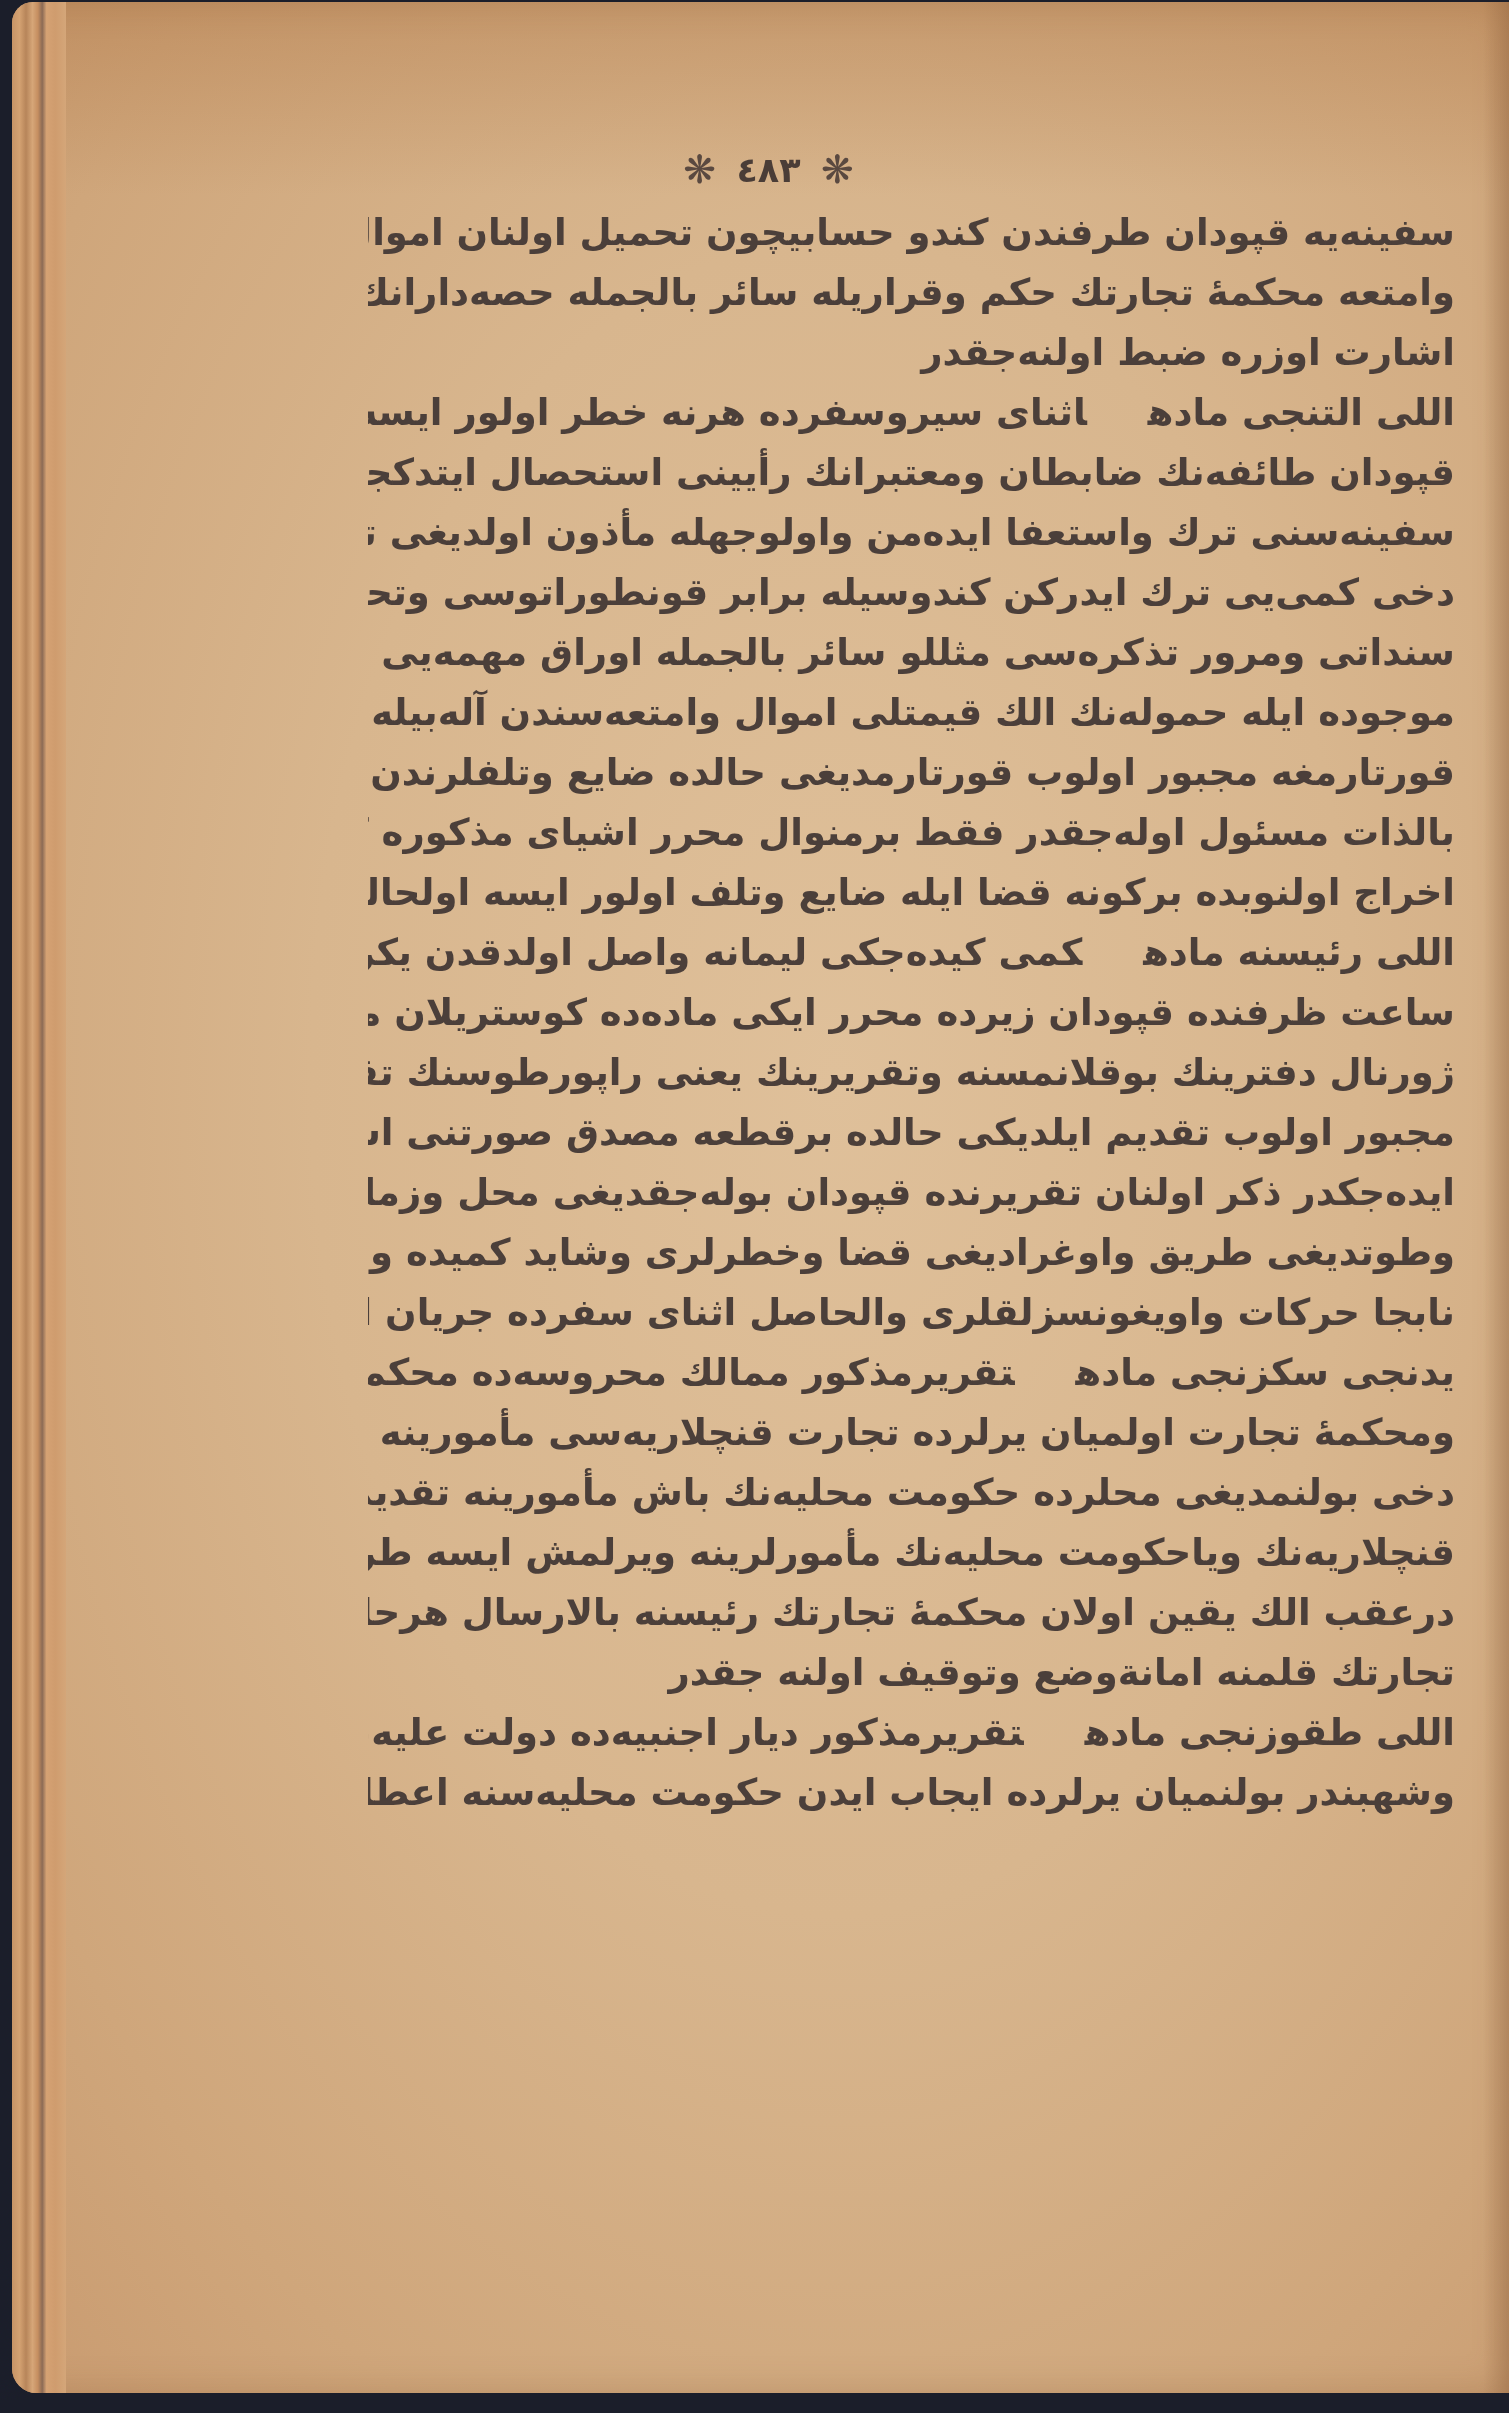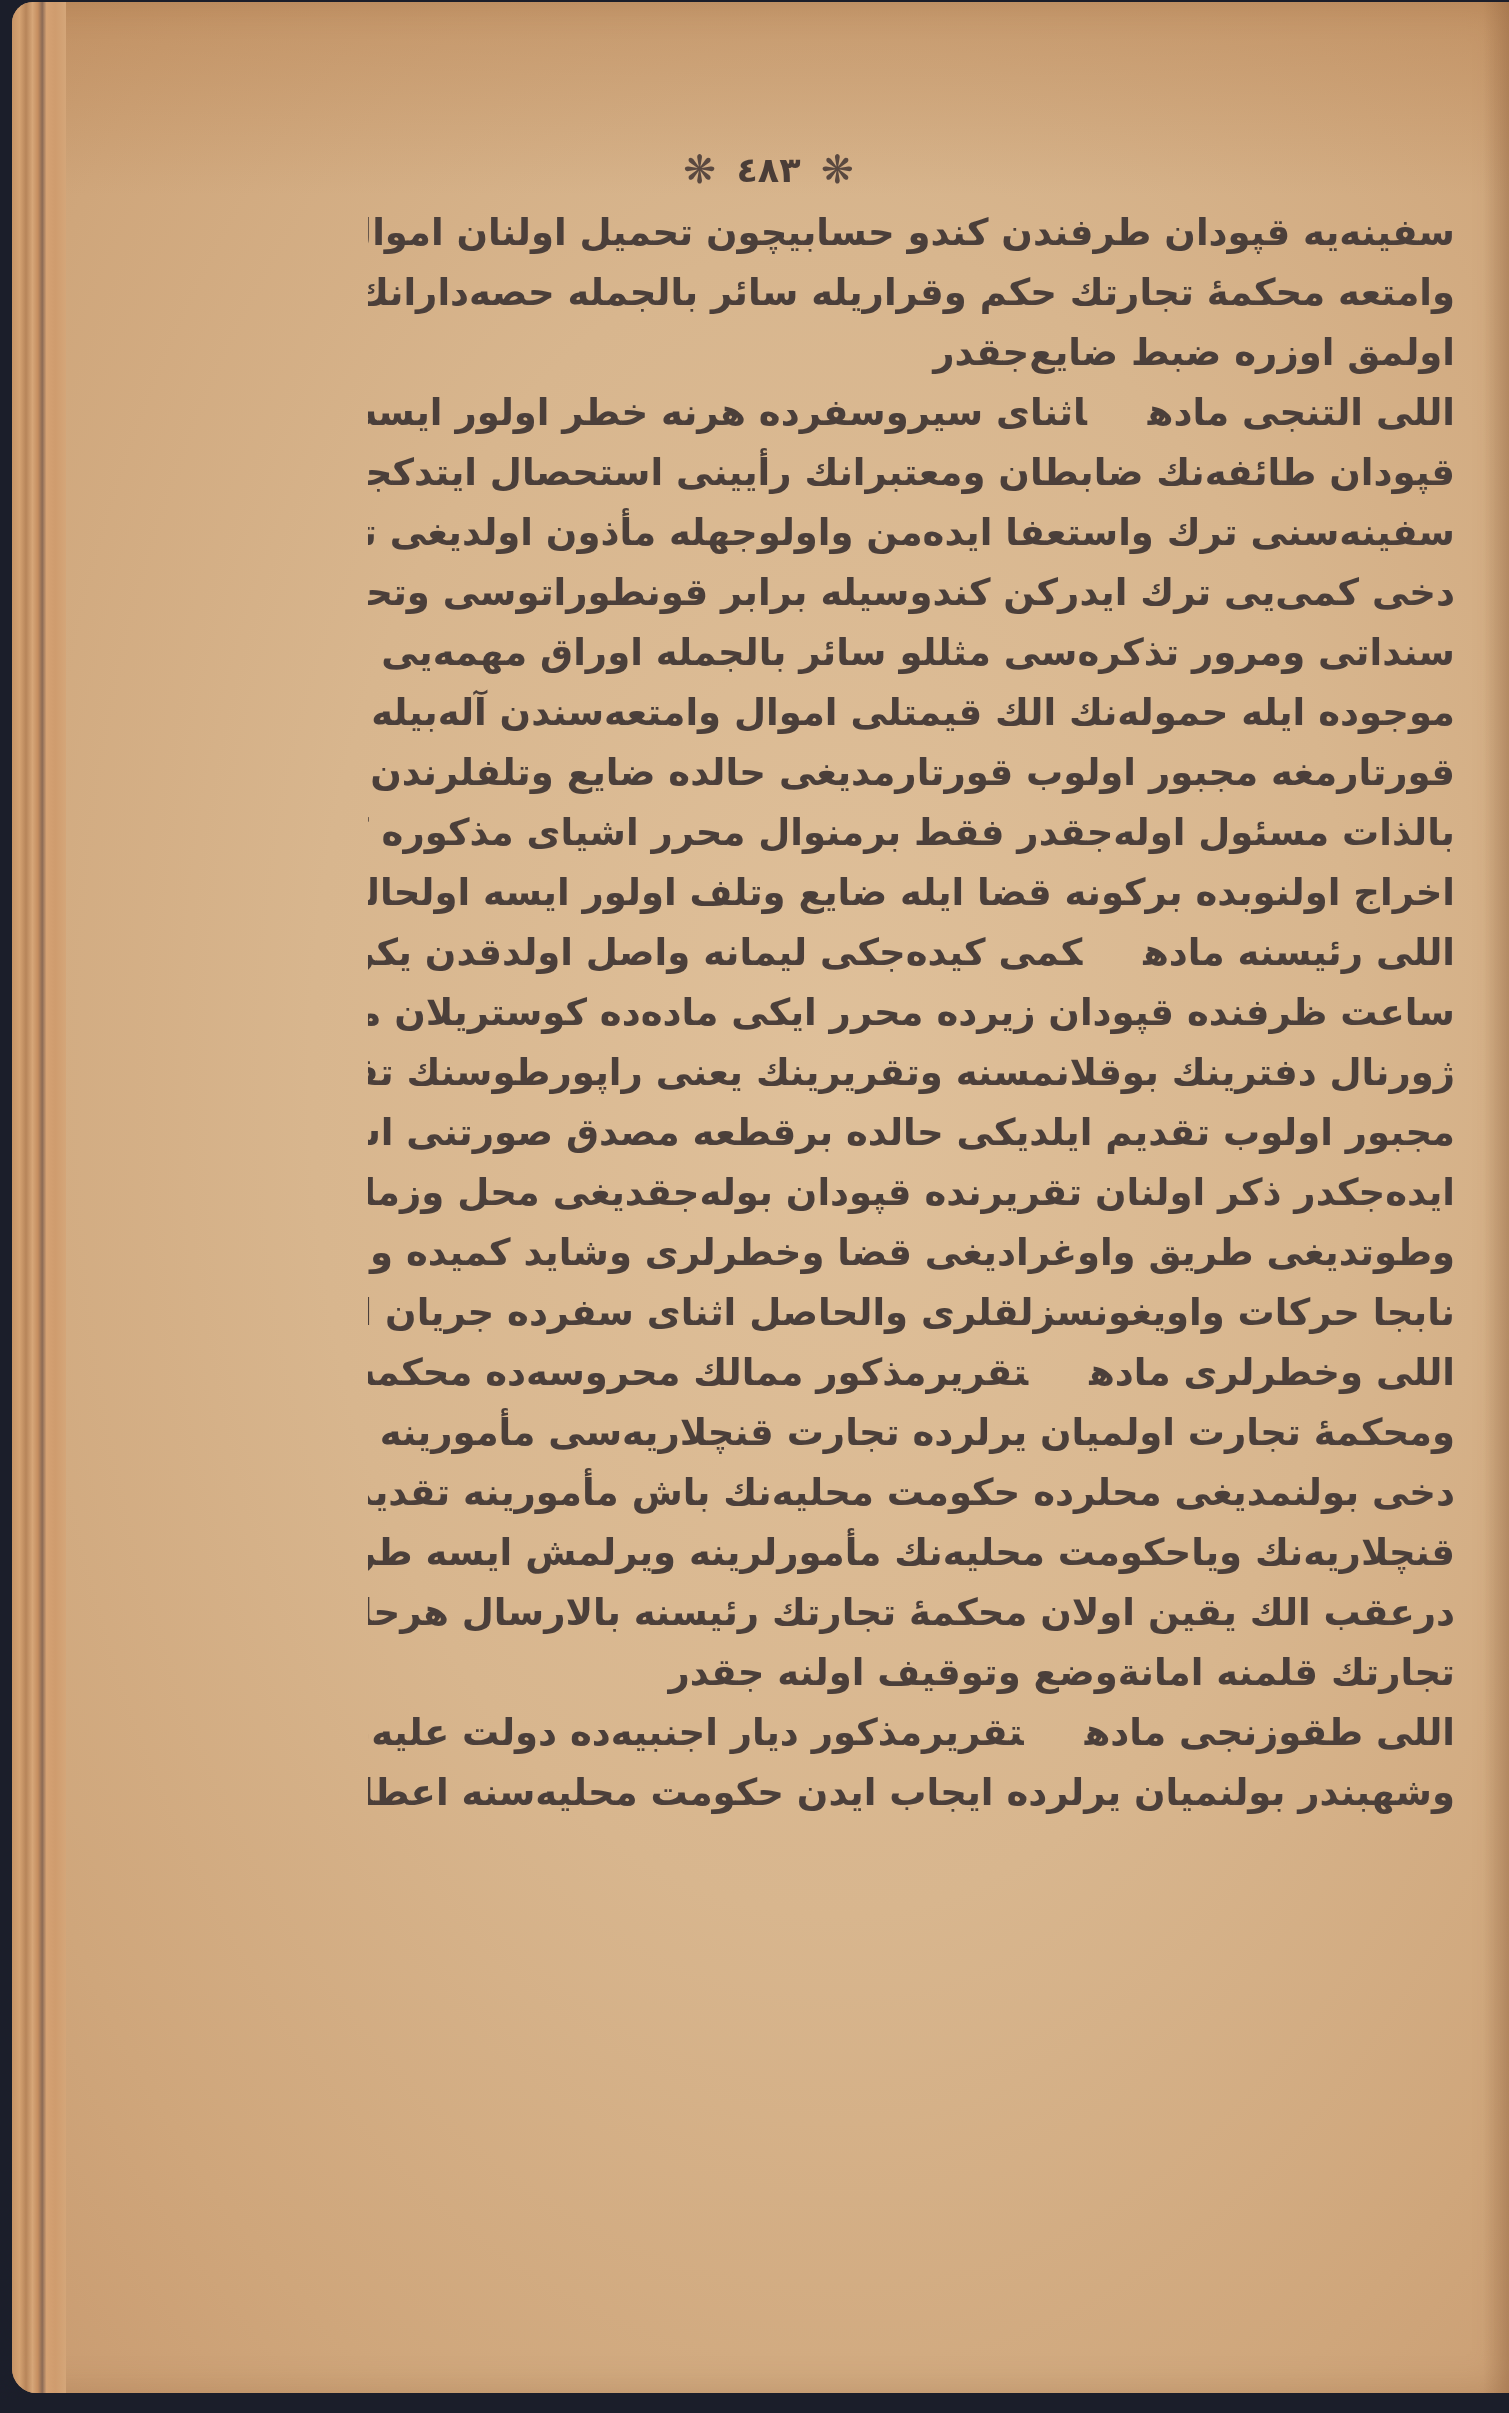--- a/index.html
+++ b/index.html
@@ -110,38 +110,38 @@
 
   <div class="header">
     <span class="ornament">❋</span>
     <span class="page-number">٤٨٣</span>
     <span class="ornament">❋</span>
   </div>
 
   <div class="text-block" id="text-block">
       <div class="line"><span>سفینه‌یه قپودان طرفندن کندو حسابیچون تحمیل اولنان اموال</span></div>
       <div class="line"><span>وامتعه محکمهٔ تجارتك حکم وقراریله سائر بالجمله حصه‌دارانك منفعتنه</span></div>
-      <div class="line last"><span>اولمق اوزره ضبط ضایع‌جقدر</span></div>
+      <div class="line last"><span>اشارت اوزره ضبط اولنه‌جقدر</span></div>
       <div class="line"><span class="article-head">اللی التنجی ماده</span><span>اثنای سیروسفرده هرنه خطر اولور ایسه اولسون</span></div>
       <div class="line"><span>قپودان طائفه‌نك ضابطان ومعتبرانك رأیینی استحصال ایتدکجه</span></div>
       <div class="line"><span>سفینه‌سنی ترك واستعفا ایده‌من واولوجهله مأذون اولدیغی تقدیرده</span></div>
       <div class="line"><span>دخی کمی‌یی ترك ایدرکن کندوسیله برابر قونطوراتوسی وتحمیلیه</span></div>
       <div class="line"><span>سنداتی ومرور تذکره‌سی مثللو سائر بالجمله اوراق مهمه‌یی ونقود</span></div>
       <div class="line"><span>موجوده ایله حموله‌نك الك قیمتلی اموال وامتعه‌سندن آلەبیله‌جکی مقدارینی</span></div>
       <div class="line"><span>قورتارمغه مجبور اولوب قورتارمدیغی حالده ضایع وتلفلرندن کندوسی</span></div>
       <div class="line"><span>بالذات مسئول اوله‌جقدر فقط برمنوال محرر اشیای مذکوره کمیدن</span></div>
       <div class="line"><span>اخراج اولنوبده برکونه قضا ایله ضایع وتلف اولور ایسه اولحالده</span></div>
       <div class="line"><span class="article-head">اللی رئیسنه ماده</span><span>کمی کیده‌جکی لیمانه واصل اولدقدن یکرمی درت</span></div>
       <div class="line"><span>ساعت ظرفنده قپودان زیرده محرر ایکی ماده‌ده کوستریلان محال ایجابیه</span></div>
       <div class="line"><span>ژورنال دفترینك بوقلانمسنه وتقریرینك یعنی راپورطوسنك تقدیمنه</span></div>
       <div class="line"><span>مجبور اولوب تقدیم ایلدیکی حالده برقطعه مصدق صورتنی استحصال</span></div>
       <div class="line"><span>ایده‌جکدر ذکر اولنان تقریرنده قپودان بوله‌جقدیغی محل وزمانی</span></div>
       <div class="line"><span>وطوتدیغی طریق واوغرادیغی قضا وخطرلری وشاید کمیده وقوعبولان</span></div>
       <div class="line"><span>نابجا حرکات واویغونسزلقلری والحاصل اثنای سفرده جریان ایدن</span></div>
-      <div class="line"><span class="article-head">اللی وخطرلری ماده</span><span>تقریرمذکور ممالك محروسه‌ده محکمهٔ تجارتك رئیسنه</span></div>
+      <div class="line"><span class="article-head">یدنجی سکزنجی ماده</span><span>تقریرمذکور ممالك محروسه‌ده محکمهٔ تجارتك رئیسنه</span></div>
       <div class="line"><span>ومحکمهٔ تجارت اولمیان یرلرده تجارت قنچلاریه‌سی مأمورینه وبونك</span></div>
       <div class="line"><span>دخی بولنمدیغی محلرده حکومت محلیه‌نك باش مأمورینه تقدیم اولنوب</span></div>
       <div class="line"><span>قنچلاریه‌نك ویاحکومت محلیه‌نك مأمورلرینه ویرلمش ایسه طرفلرندن</span></div>
       <div class="line"><span>درعقب الك یقین اولان محکمهٔ تجارتك رئیسنه بالارسال هرحالده محکمهٔ</span></div>
       <div class="line last"><span>تجارتك قلمنه امانةوضع وتوقیف اولنه جقدر</span></div>
       <div class="line"><span class="article-head">اللی طقوزنجی ماده</span><span>تقریرمذکور دیار اجنبیه‌ده دولت علیه‌نك شهبندرینه</span></div>
       <div class="line"><span>وشهبندر بولنمیان یرلرده ایجاب ایدن حکومت محلیه‌سنه اعطا اولنوب</span></div>
     </div>
 </div>
 

